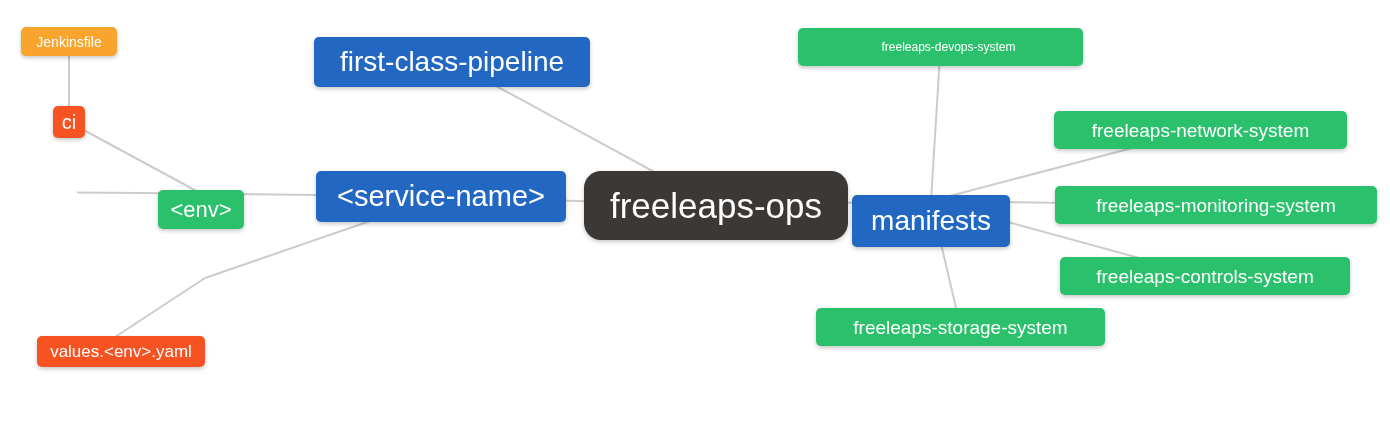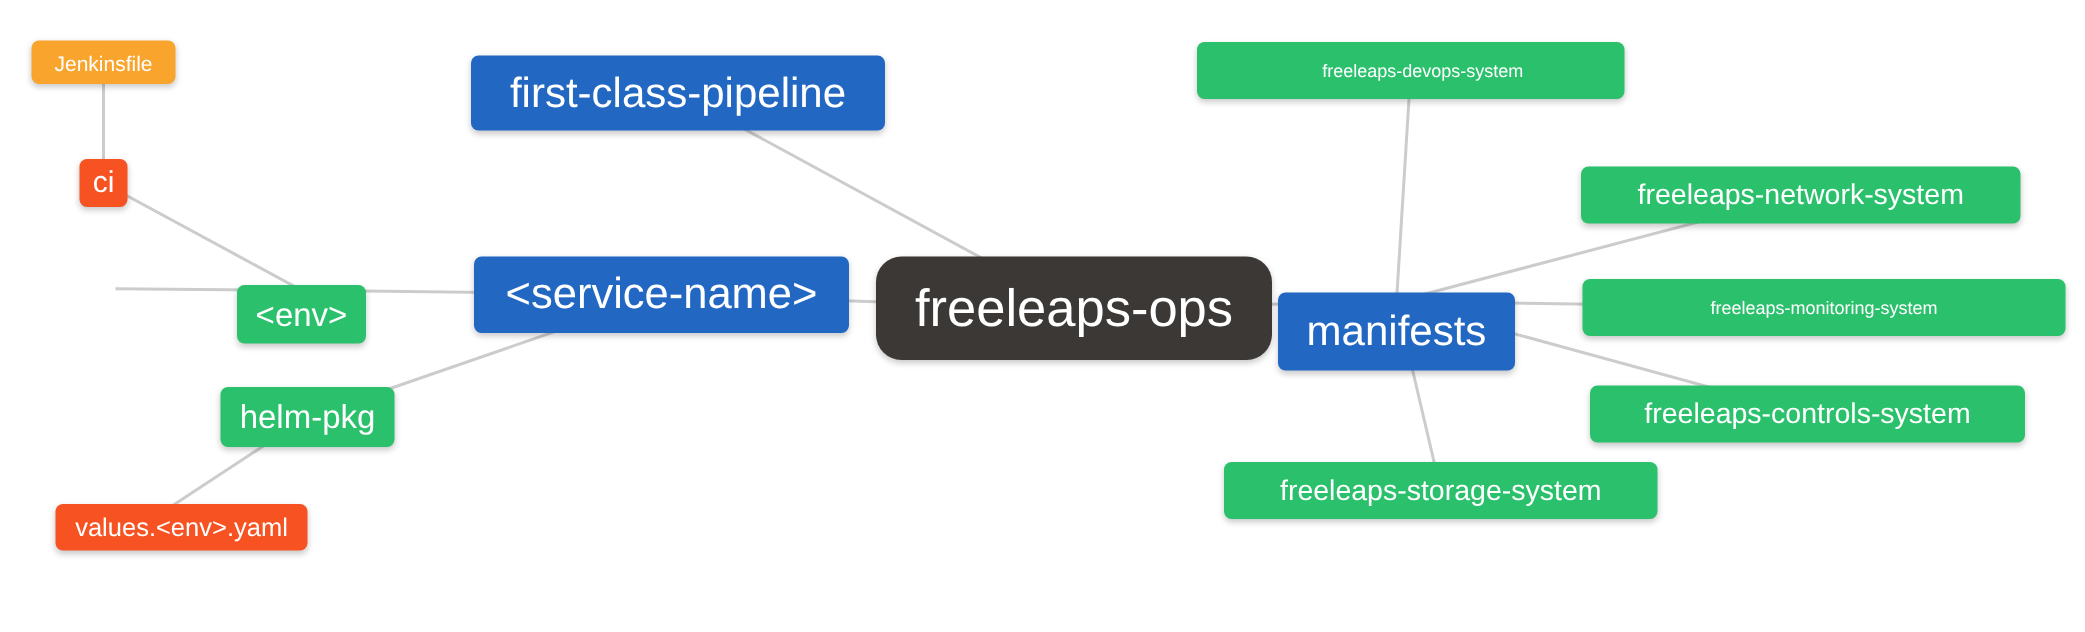--- a/index.html
+++ b/index.html
@@ -59,23 +59,20 @@
 
 <div class="node" style="left: 21px; top: 27px; width: 96px; height: 29px; background: rgb(248, 164, 45); font-size: 14px;">
       <span class="label">Jenkinsfile</span>
     </div>
     <div class="node" style="left: 53px; top: 106px; width: 32px; height: 32px; background: rgb(246, 82, 34); font-size: 20px;">
       <span class="label">ci</span>
     </div>
     <div class="node" style="left: 158px; top: 190px; width: 86px; height: 39px; background: rgb(43, 193, 108); font-size: 22px;">
       <span class="label">&lt;env&gt;</span>
     </div>
-    <div class="node" style="left: 147px; top: 258px; width: 116px; height: 40px; background: rgb(43, 193, 108); font-size: 22px;">
-      <span class="label">helm-pkg</span>
-    </div>
     <div class="node" style="left: 9px; top: 336px; width: 168px; height: 31px; background: rgb(246, 82, 34); font-size: 17px; margin-left: 28px;">
       <span class="label">values.&lt;env&gt;.yaml</span>
     </div>
     <div class="node" style="left: 314px; top: 37px; width: 276px; height: 50px; background: rgb(34, 104, 195); font-size: 28px;">
       <span class="label">first-class-pipeline</span>
     </div>
     <div class="node" style="left: 316px; top: 171px; width: 250px; height: 51px; background: rgb(34, 104, 195); font-size: 29px;">
       <span class="label">&lt;service-name&gt;</span>
     </div>
     <div class="node" style="left: 584px; top: 171px; width: 264px; height: 69px; background: rgb(59, 56, 54); font-size: 35px; border-radius: 17px;">
@@ -83,21 +80,21 @@
     </div>
     <div class="node" style="left: 852px; top: 175px; width: 158px; height: 52px; background: rgb(34, 104, 195); font-size: 28px; margin-top: 20px;">
       <span class="label">manifests</span>
     </div>
     <div class="node" style="left: 798px; top: 28px; width: 285px; height: 38px; background: rgb(43, 193, 108); font-size: 12px; padding-left: 16px;">
       <span class="label">freeleaps-devops-system</span>
     </div>
     <div class="node" style="left: 1054px; top: 111px; width: 293px; height: 38px; background: rgb(43, 193, 108); font-size: 19px;">
       <span class="label">freeleaps-network-system</span>
     </div>
-    <div class="node" style="left: 1055px; top: 186px; width: 322px; height: 38px; background: rgb(43, 193, 108); font-size: 12px;">
+    <div class="node" style="left: 1055px; top: 186px; width: 322px; height: 38px; background: rgb(43, 193, 108); font-size: 19px;">
       <span class="label">freeleaps-monitoring-system</span>
     </div>
     <div class="node" style="left: 1060px; top: 257px; width: 290px; height: 38px; background: rgb(43, 193, 108); font-size: 19px;">
       <span class="label">freeleaps-controls-system</span>
     </div>
     <div class="node" style="left: 816px; top: 308px; width: 289px; height: 38px; background: rgb(43, 193, 108); font-size: 19px;">
       <span class="label">freeleaps-storage-system</span>
     </div>
   </div>
 

